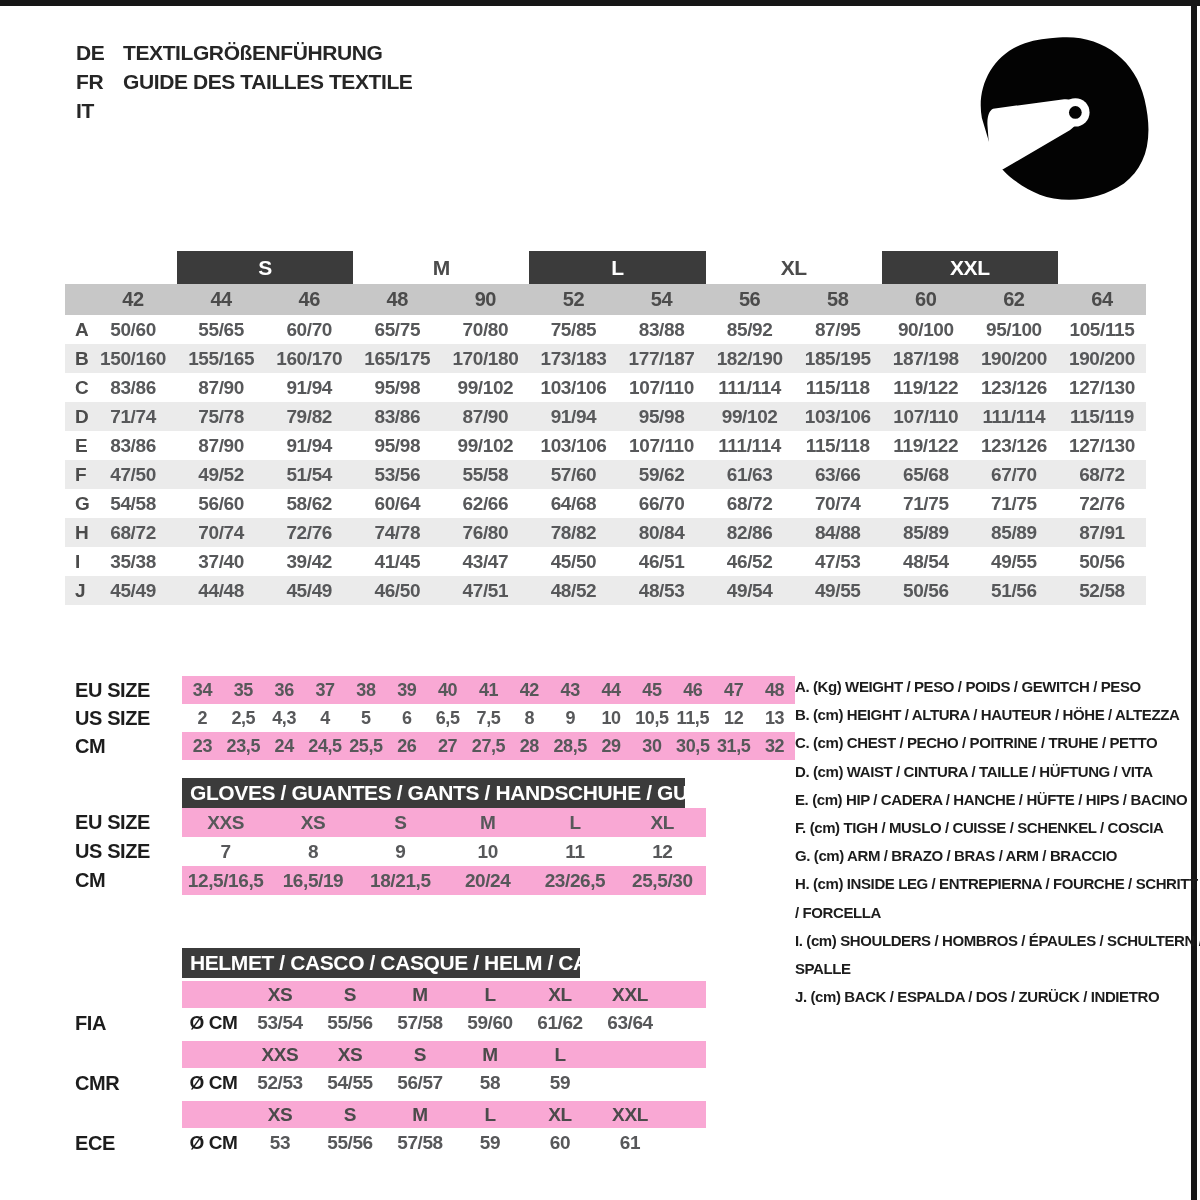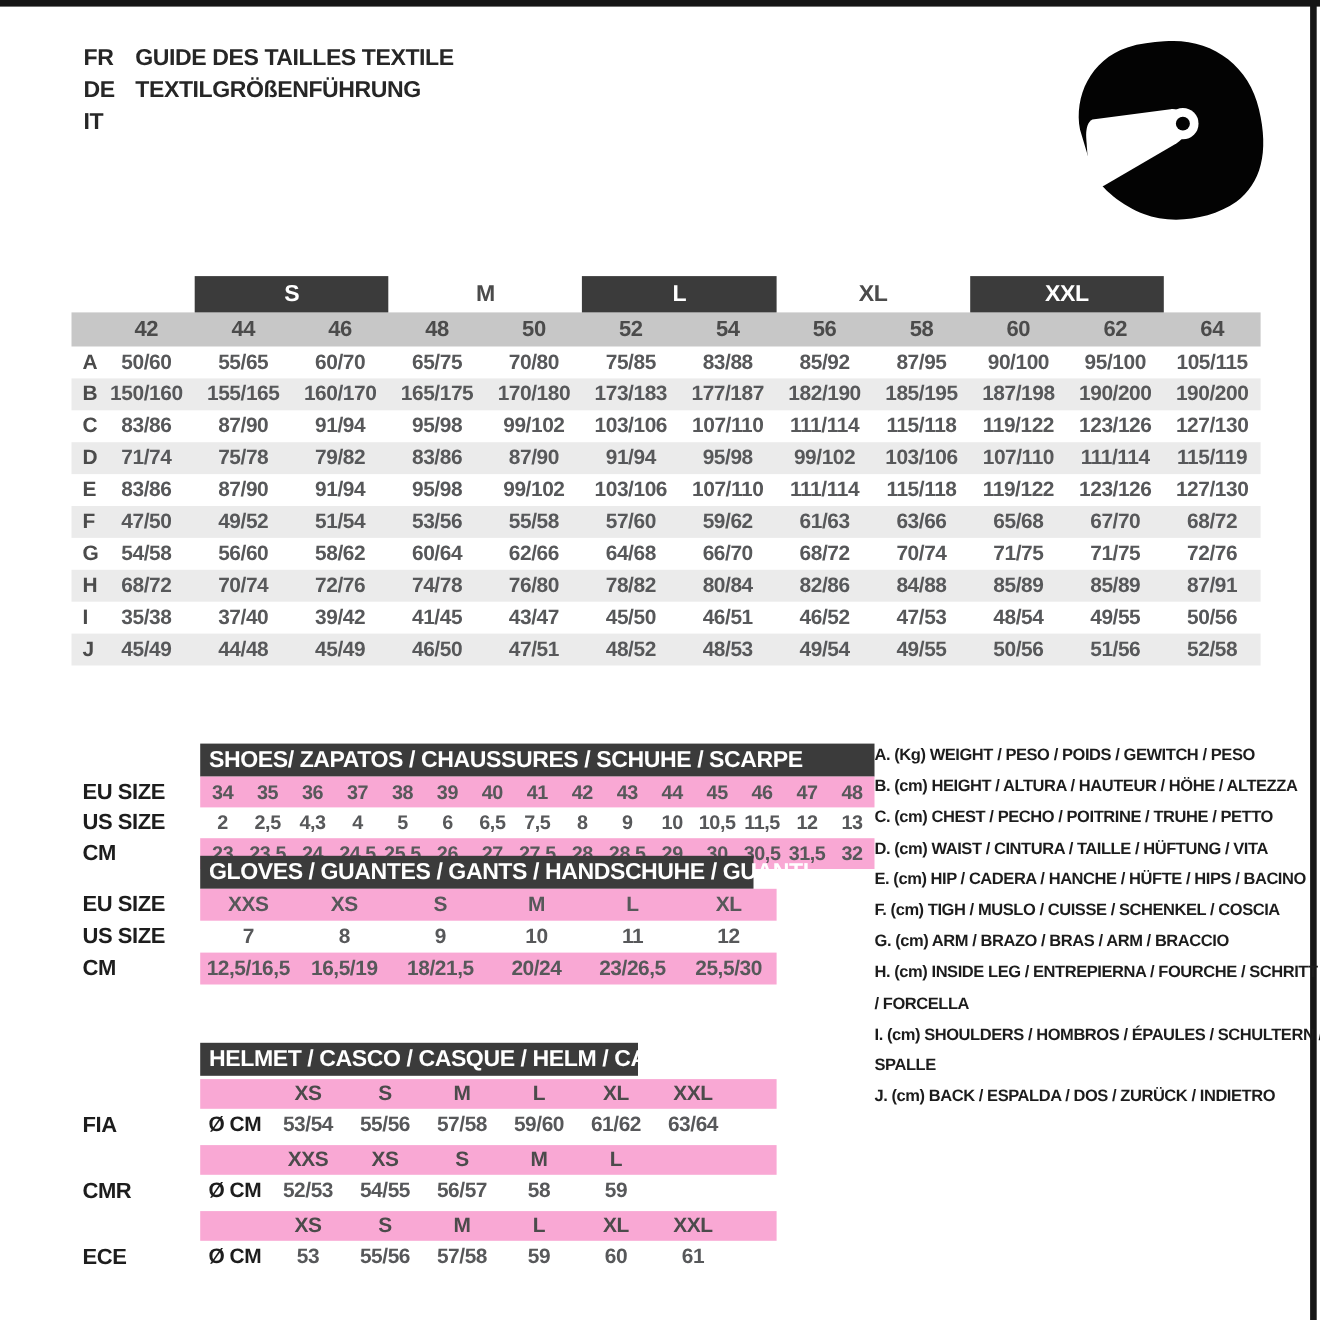--- a/index.html
+++ b/index.html
@@ -66,26 +66,26 @@
 </style>
 </head>
 <body>
 
 <div class="canvas">
   <div class="border-top"></div>
   <div class="border-right"></div>
 
   <div id="languages" class="languages">
       <div class="lang-row">
+        <span class="lang-code">DE</span>
+        <span class="lang-title">TEXTILGRÖßENFÜHRUNG</span>
+      </div>
+      <div class="lang-row">
         <span class="lang-code">FR</span>
         <span class="lang-title">GUIDE DES TAILLES TEXTILE</span>
-      </div>
-      <div class="lang-row">
-        <span class="lang-code">DE</span>
-        <span class="lang-title">TEXTILGRÖßENFÜHRUNG</span>
       </div>
       <div class="lang-row">
         <span class="lang-code">IT</span>
       </div>
     </div>
 
   <svg class="helmet-svg" viewBox="0 0 100 92" aria-hidden="true">
     <path d="M46 3 C68 1 87 14 92 36 C97 57 93 72 81 81 C68 90 49 92 36 87 C26 83 15 75 11 66 L5 46 C2 30 10 12 28 6 C34 4 40 3.5 46 3 Z" fill="#030303"></path>
     <path d="M11 41 L49 36 C53 35.5 56 38 57 42 C58 46 56 50 52 52.5 L17 73 C13 75.3 9.8 72.5 9.3 67.5 L8 50 C7.7 45.5 8.8 42 11 41 Z" fill="#ffffff"></path>
     <circle cx="55" cy="43" r="7.6" fill="#ffffff"></circle>
@@ -99,21 +99,21 @@
         <div class="size-group boxed" style="grid-column: 7 / 9;">L</div>
         <div class="size-group" style="grid-column: 9 / 11;">XL</div>
         <div class="size-group boxed" style="grid-column: 11 / 13;">XXL</div>
       </div>
     <div id="sizeBand" class="size-band">
         <div class="cell"></div>
         <div class="cell band-num">42</div>
         <div class="cell band-num">44</div>
         <div class="cell band-num">46</div>
         <div class="cell band-num">48</div>
-        <div class="cell band-num">50</div>
+        <div class="cell band-num">90</div>
         <div class="cell band-num">52</div>
         <div class="cell band-num">54</div>
         <div class="cell band-num">56</div>
         <div class="cell band-num">58</div>
         <div class="cell band-num">60</div>
         <div class="cell band-num">62</div>
         <div class="cell band-num">64</div>
       </div>
     <div id="sizeRows">
         <div class="size-row">
@@ -263,21 +263,20 @@
           <div class="cell val">49/54</div>
           <div class="cell val">49/55</div>
           <div class="cell val">50/56</div>
           <div class="cell val">51/56</div>
           <div class="cell val">52/58</div>
         </div>
       </div>
   </div>
 
   <div id="shoesSection" class="section">
-    <div class="sec-header">SHOES/ ZAPATOS / CHAUSSURES / SCHUHE / SCARPE</div>
     <div id="shoesRows">
         <div class="brow">
           <div class="rlabel">EU SIZE</div>
           <div class="bcells shade">
             <div class="cell val">34</div>
             <div class="cell val">35</div>
             <div class="cell val">36</div>
             <div class="cell val">37</div>
             <div class="cell val">38</div>
             <div class="cell val">39</div>

